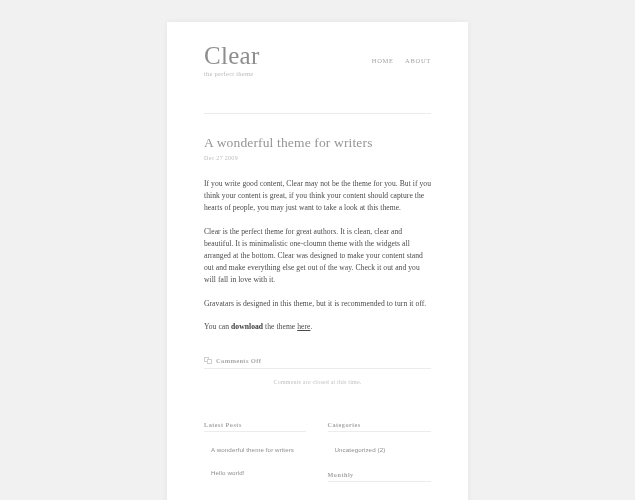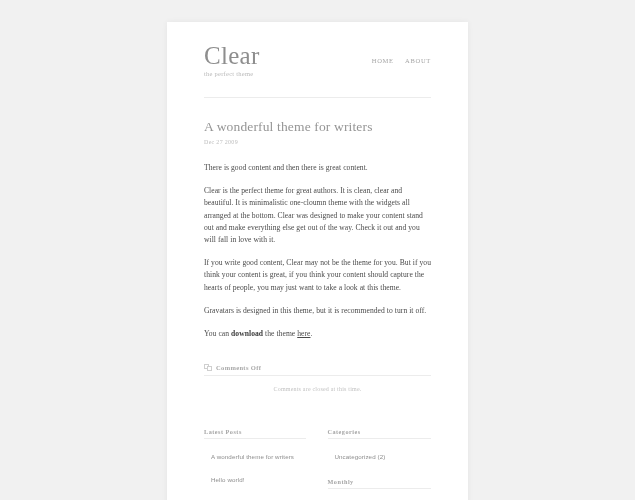--- a/index.html
+++ b/index.html
@@ -31,21 +31,21 @@
     min-height: 478px;
     background: #ffffff;
     box-shadow: 0 0 6px rgba(0,0,0,0.055);
   }
   #inner {
     padding: 0 37px;
   }
 
   
   .site-header {
-    padding-top: 26px;
+    padding-top: 42px;
     padding-bottom: 9px;
     border-bottom: 1px solid #ececec;
     position: relative;
     height: 40px;
   }
   .brand {
     position: absolute;
     left: 0;
     top: 21px;
   }
@@ -215,23 +215,22 @@
           <a href="#">Home</a>
           <a href="#">About</a>
         </div>
       </div>
 
       <div class="post">
         <h1 class="post-title">A wonderful theme for writers</h1>
         <div class="post-date">Dec 27 2009</div>
 
         <div class="post-body">
-          <p>There is good content and then there is great content.</p>
+          <p>If you write good content, Clear may not be the theme for you. But if you think your content is great, if you think your content should capture the hearts of people, you may just want to take a look at this theme.</p>
           <p>Clear is the perfect theme for great authors. It is clean, clear and beautiful. It is minimalistic one-cloumn theme with the widgets all arranged at the bottom. Clear was designed to make your content stand out and make everything else get out of the way. Check it out and you will fall in love with it.</p>
-          <p>If you write good content, Clear may not be the theme for you. But if you think your content is great, if you think your content should capture the hearts of people, you may just want to take a look at this theme.</p>
           <p>Gravatars is designed in this theme, but it is recommended to turn it off.</p>
           <p><span>You can </span><strong>download</strong><span> the theme </span><a href="#">here</a><span>.</span></p>
         </div>
       </div>
 
       <div class="comments">
         <div class="comments-head">
           <span class="comments-icon">
             <span class="b1"></span>
               <span class="b2"></span>

